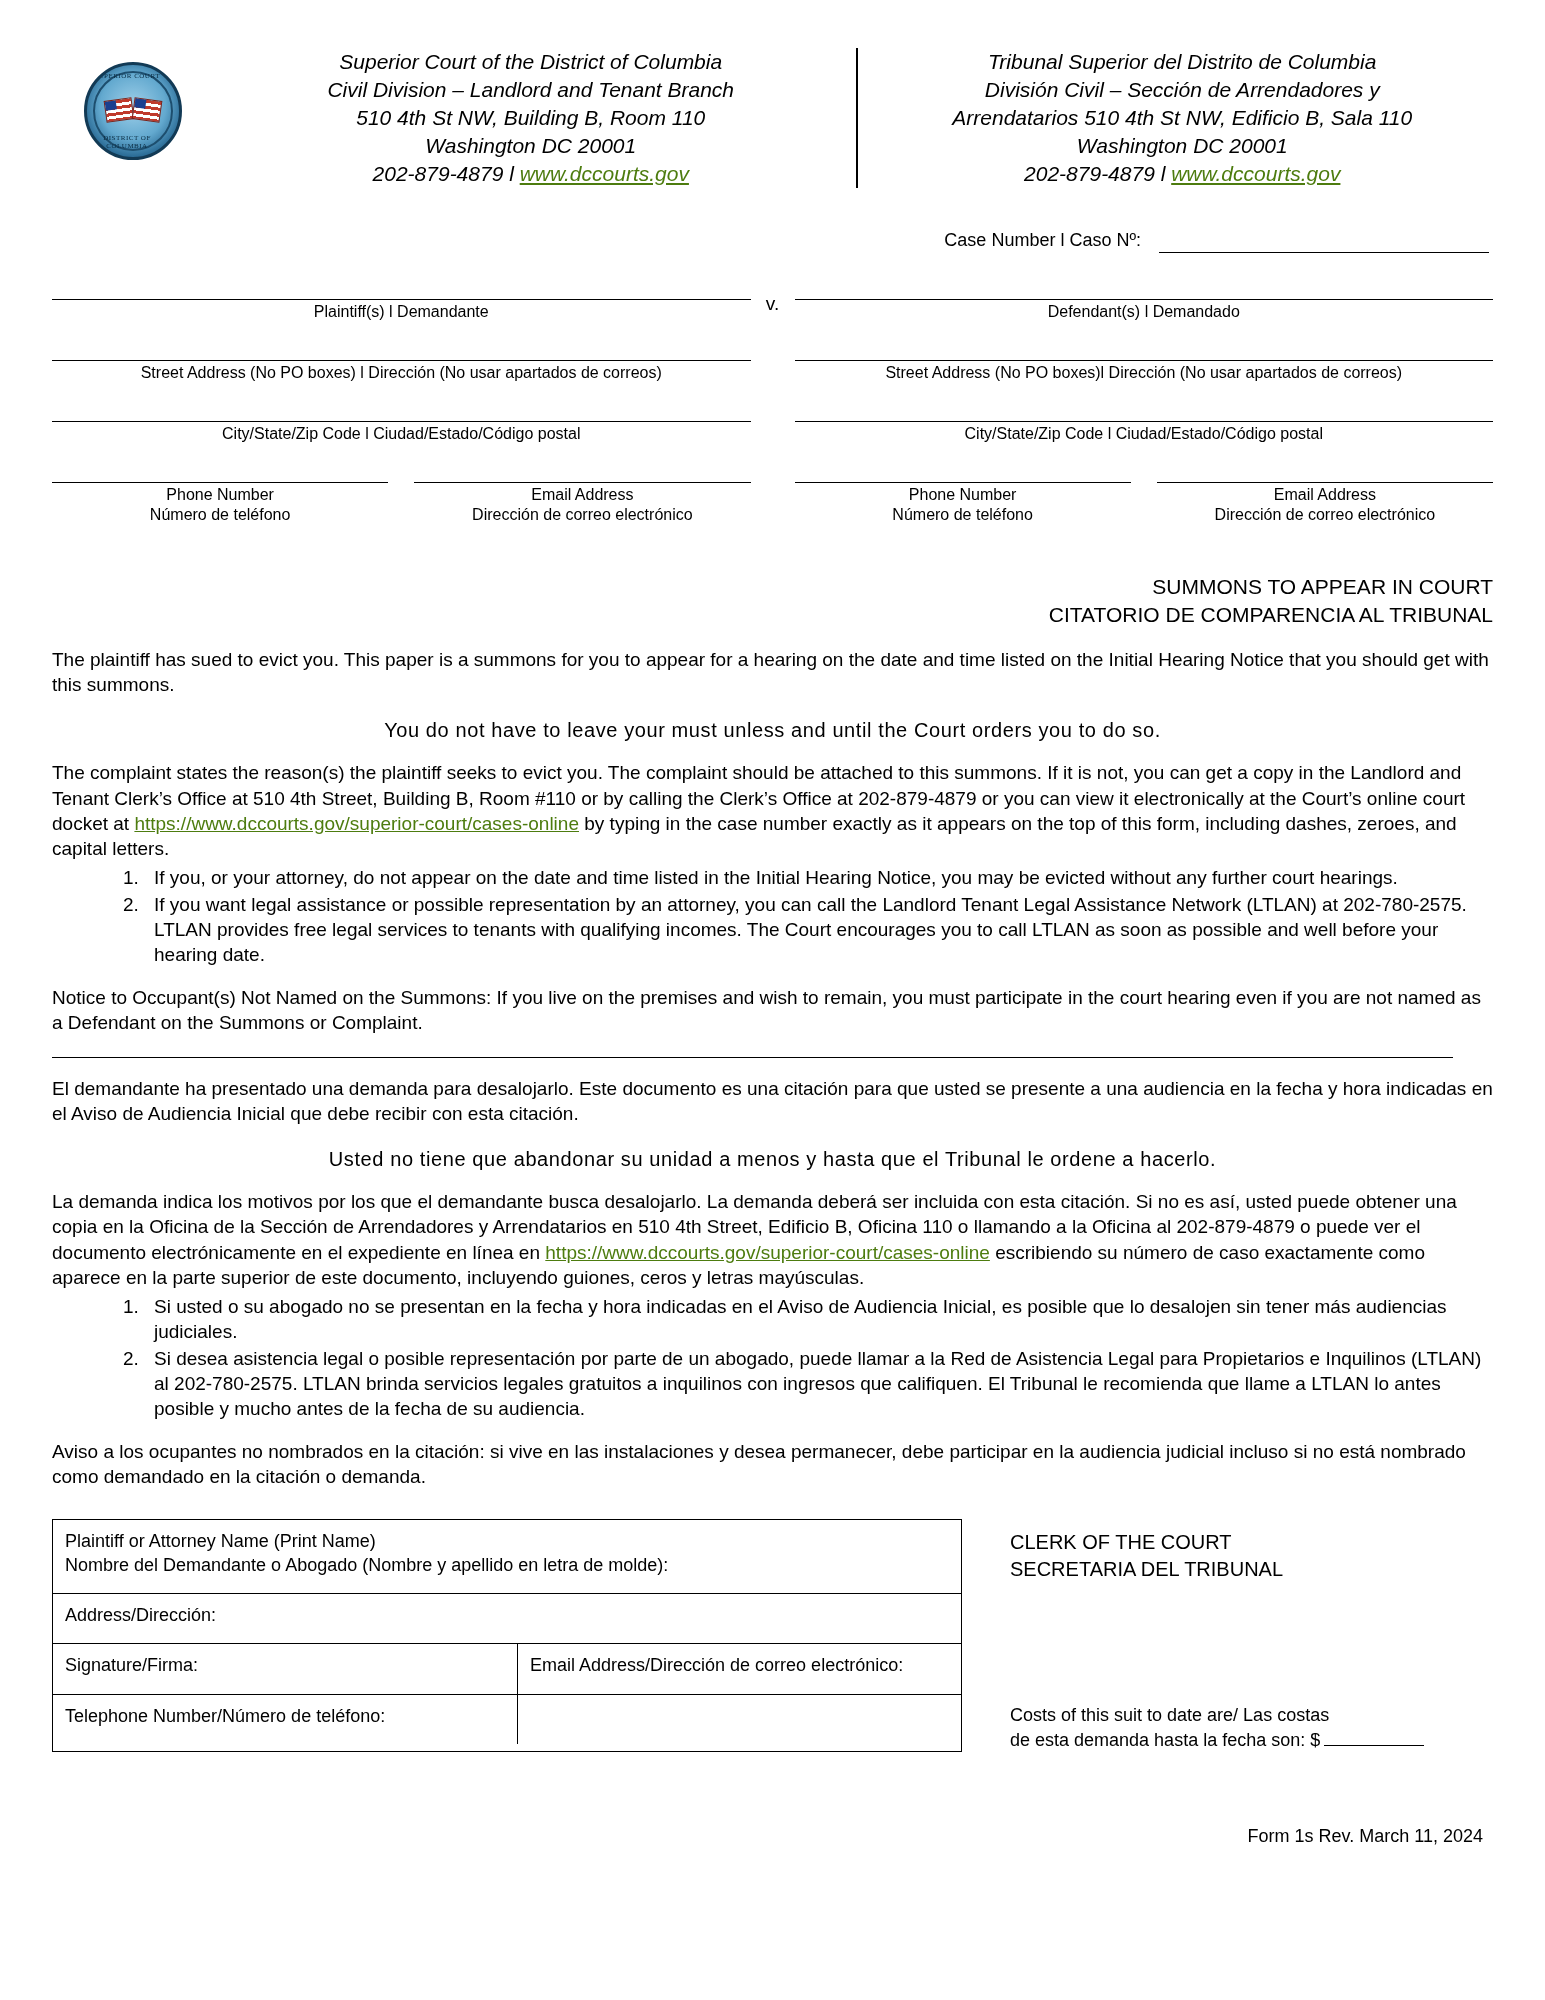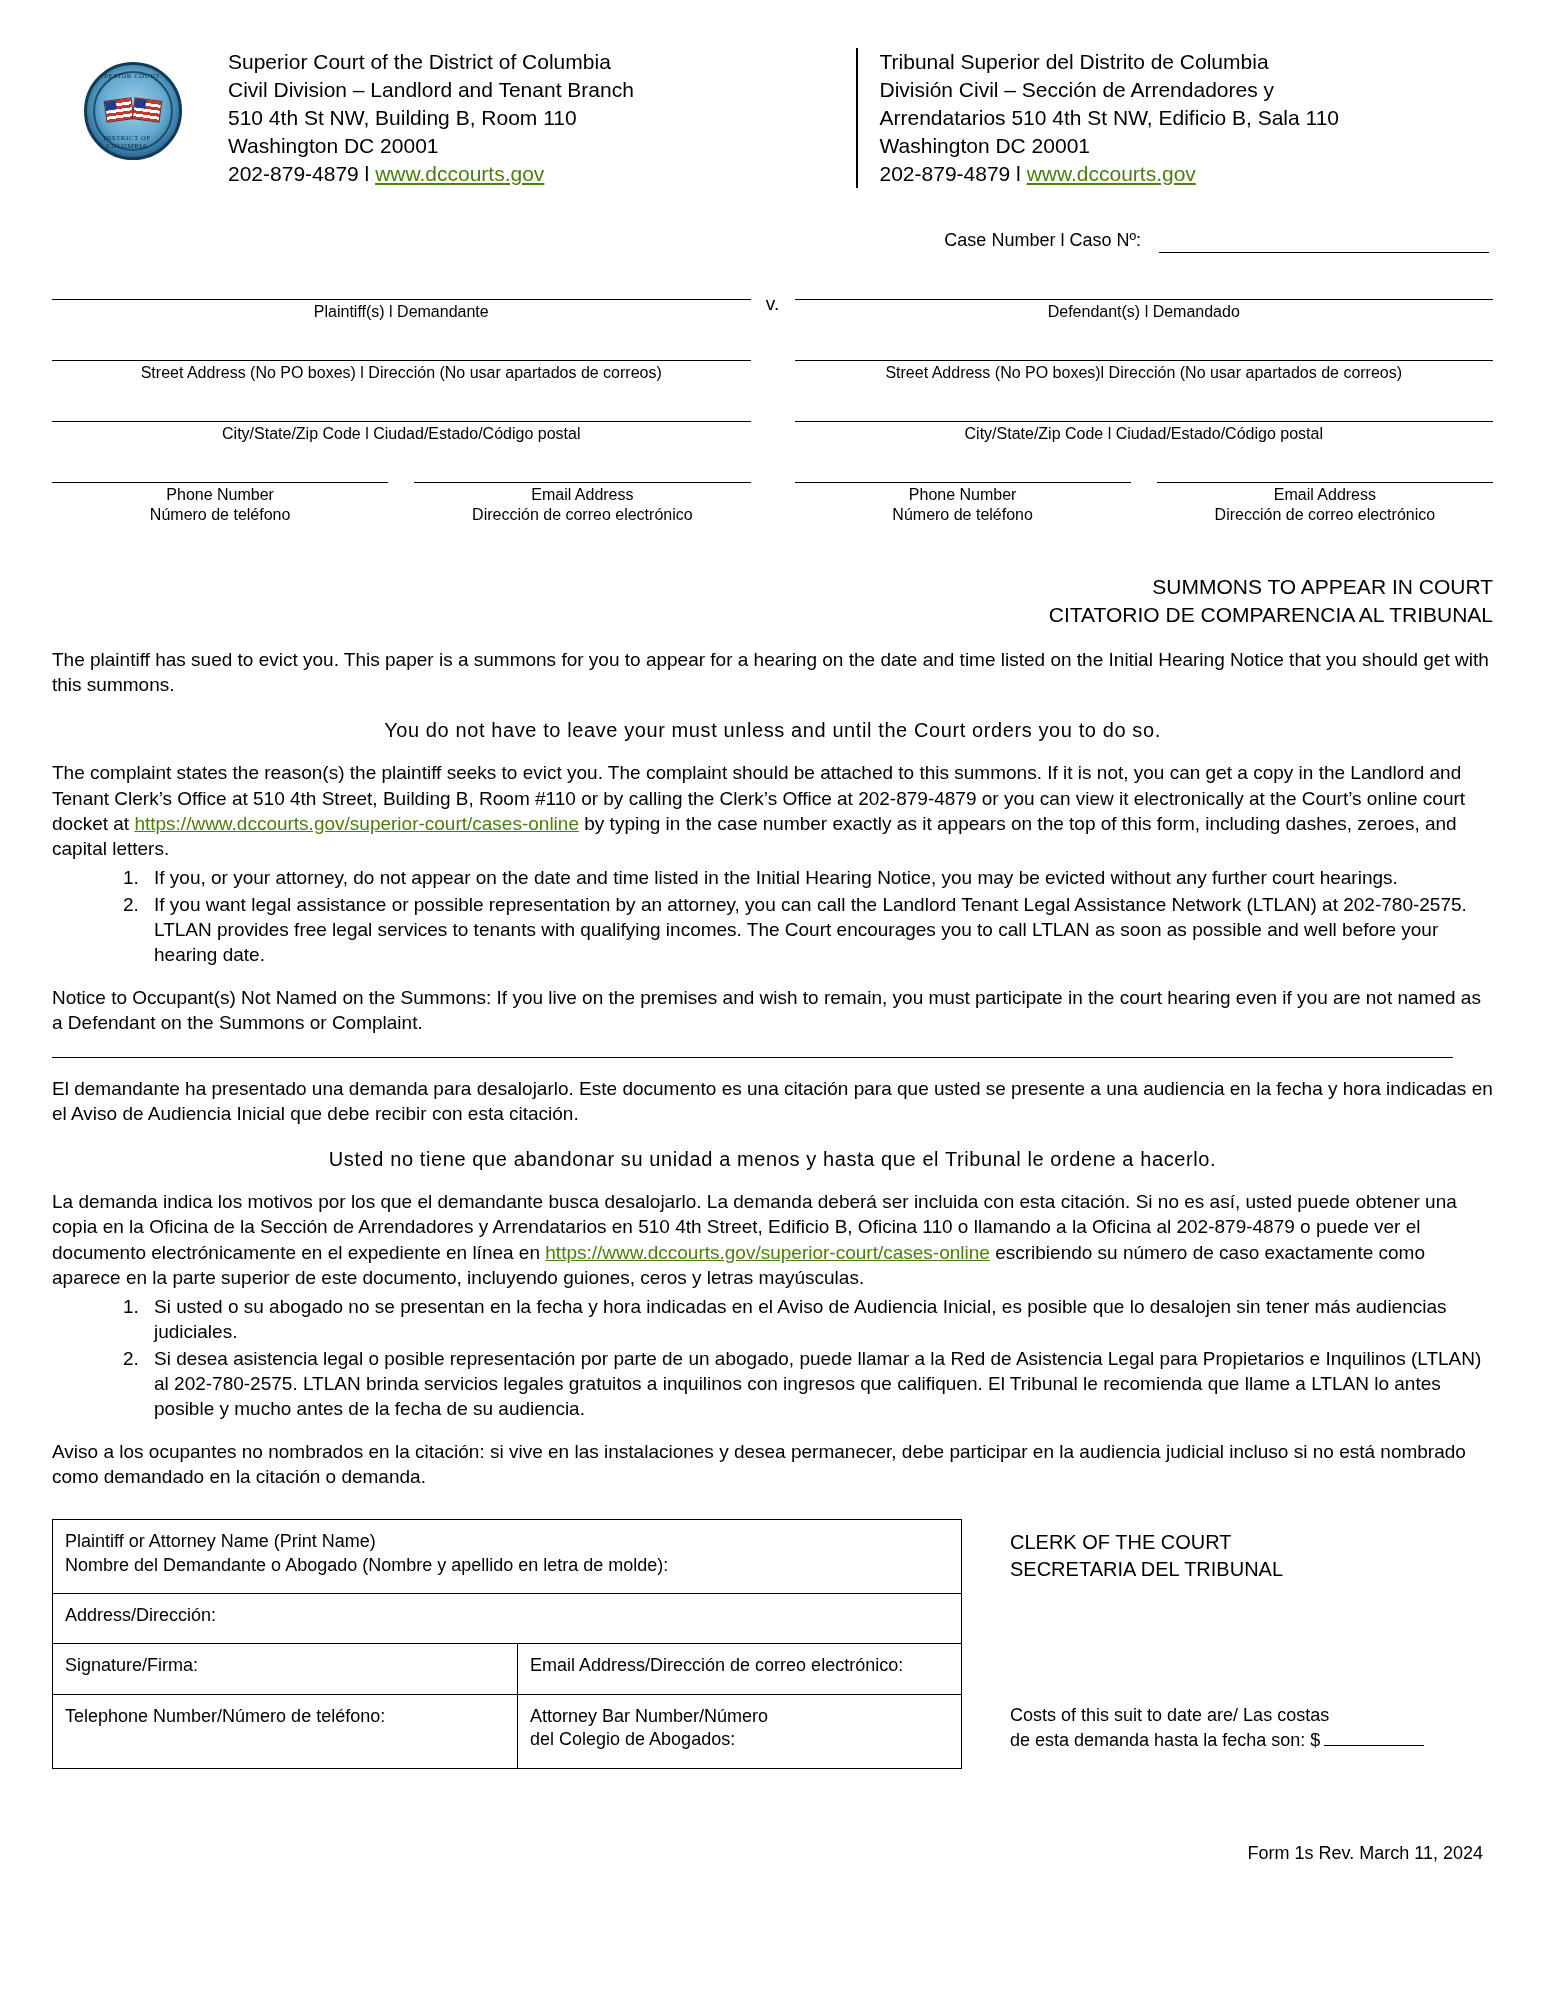--- a/index.html
+++ b/index.html
@@ -76,23 +76,25 @@
   .seal .top-text { top: 7px; }
   .seal .bottom-text { bottom: 7px; }
 
   .court-blocks {
     display: flex;
     flex: 1 1 auto;
     margin-left: 38px;
   }
   .court-col {
     flex: 1 1 50%;
+    text-align: center;
     font-size: 21px;
     line-height: 1.33;
     padding: 0 8px;
+    font-style: italic;
   }
   .court-col.left { border-right: 2px solid #000; padding-right: 22px; }
   .court-col.right { padding-left: 22px; }
   a.link {
     color: #4d7c0f;
     text-decoration: underline;
   }
   
   .case-row {
     margin-top: 42px;
@@ -366,24 +368,20 @@
       </div>
       <div class="sig-row">
         <div class="sig-cell">Address/Dirección:</div>
       </div>
       <div class="sig-row">
         <div class="sig-cell split">Signature/Firma:</div>
         <div class="sig-cell">Email Address/Dirección de correo electrónico:</div>
       </div>
       <div class="sig-row">
         <div class="sig-cell split">Telephone Number/Número de teléfono:</div>
-        <div class="sig-cell">
-          <div>Attorney Bar Number/Número</div>
-          <div>del Colegio de Abogados:</div>
-        </div>
       </div>
     </div>
 
     <div class="clerk">
       <div>CLERK OF THE COURT</div>
       <div>SECRETARIA DEL TRIBUNAL</div>
       <div class="costs">
         <div>Costs of this suit to date are/ Las costas</div>
         <div>
           <span class="nowrap">de esta demanda hasta la fecha son: $</span><span class="rule"></span>

